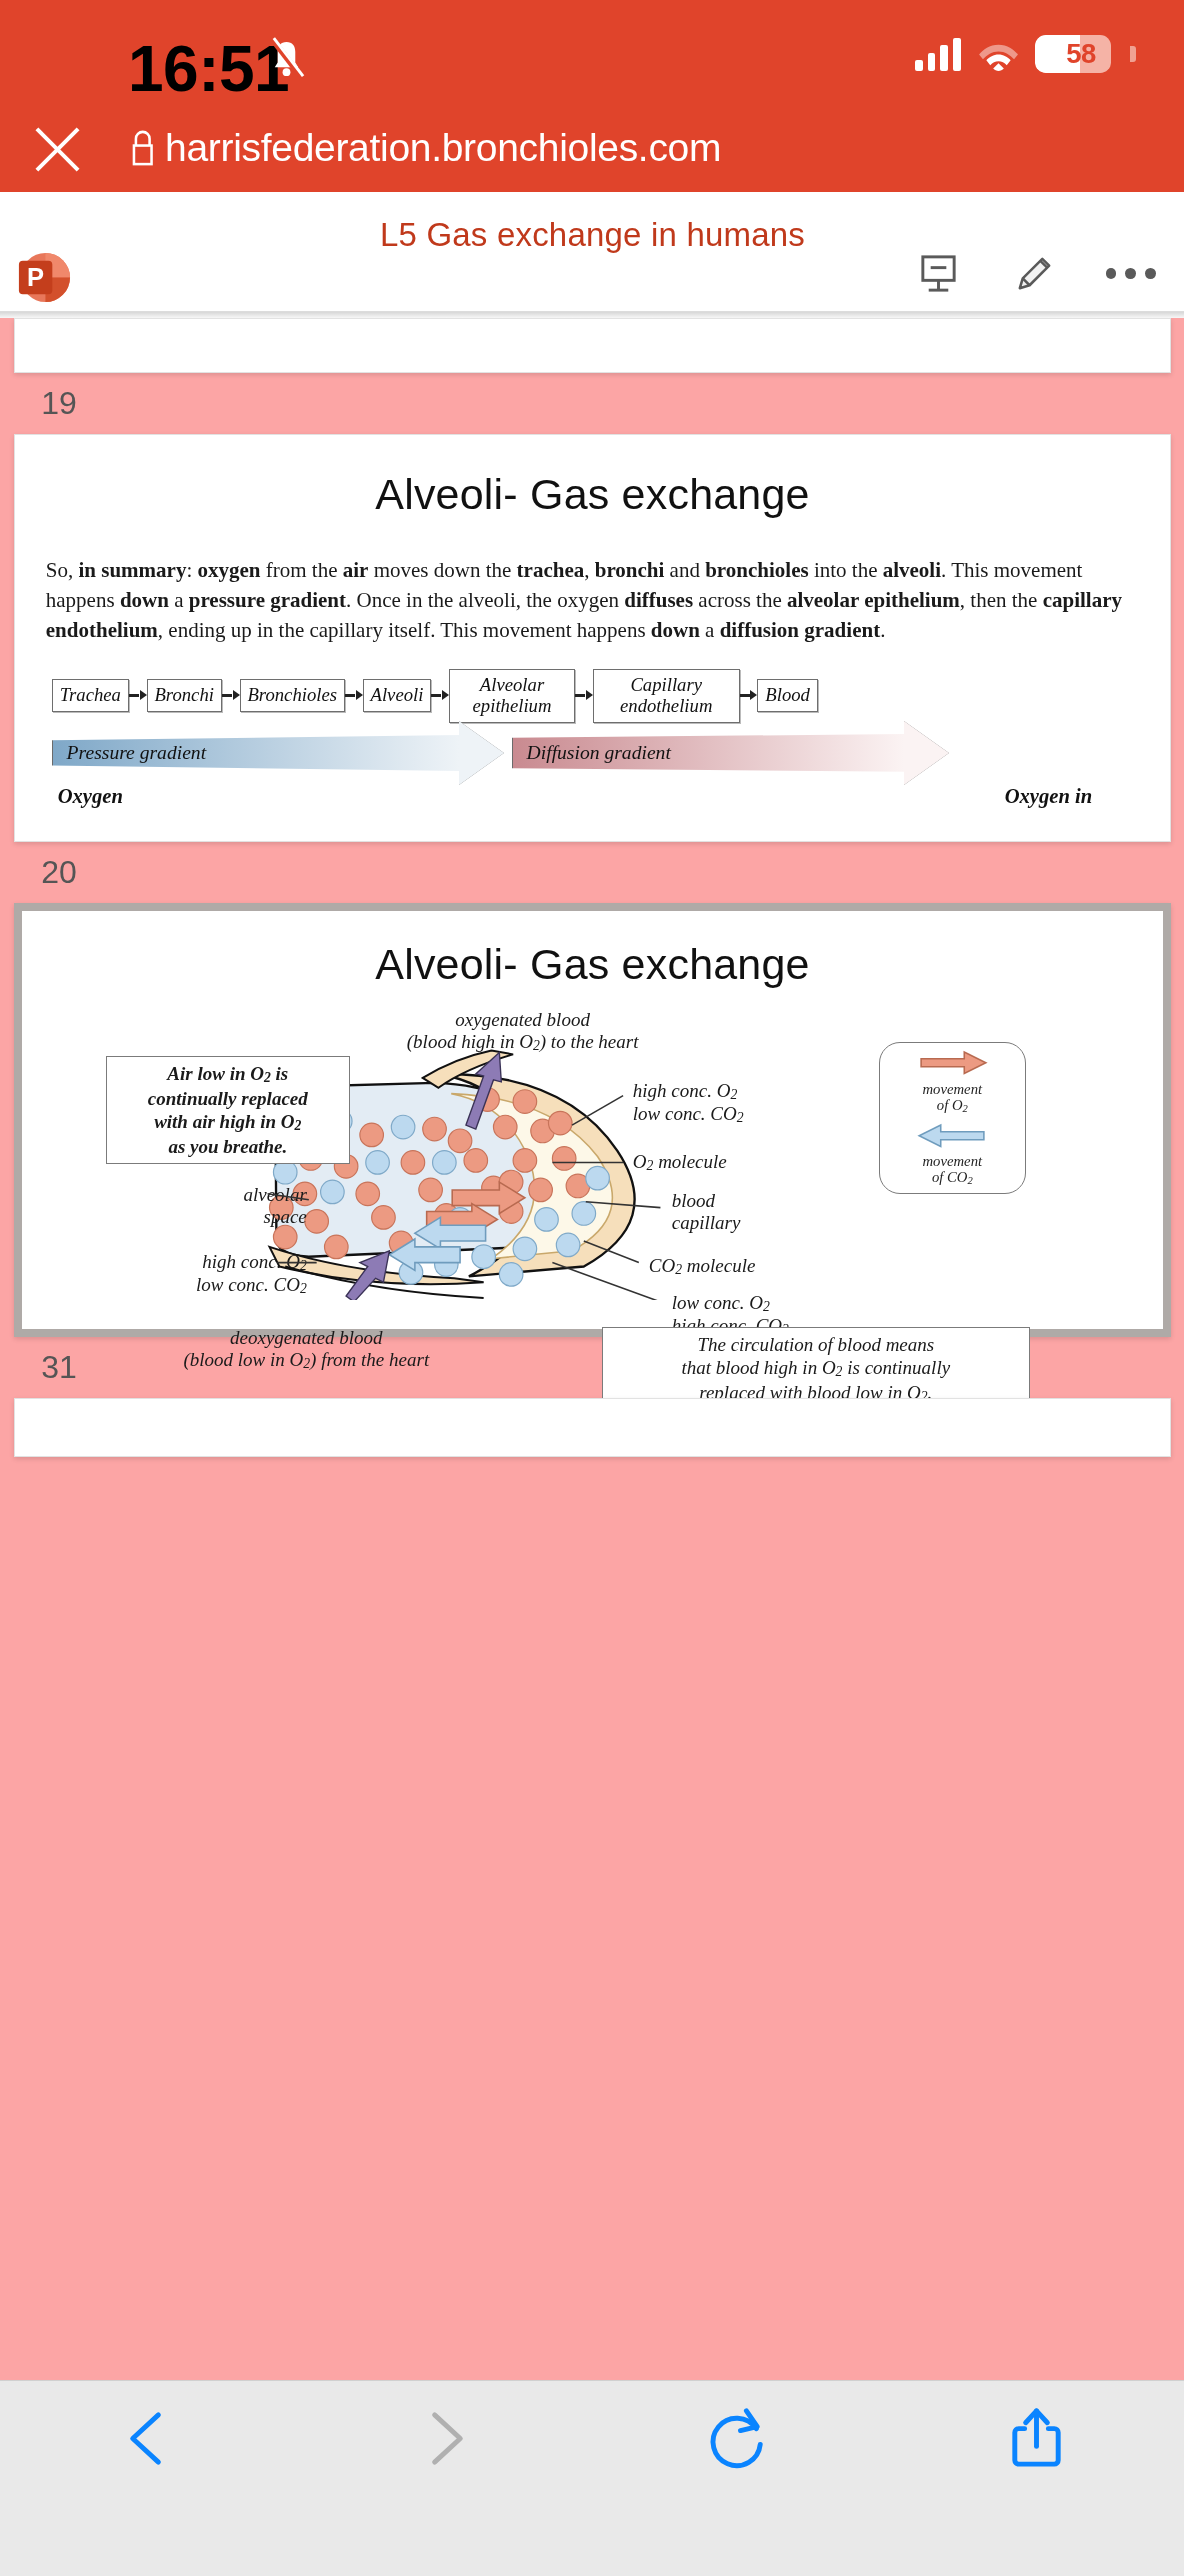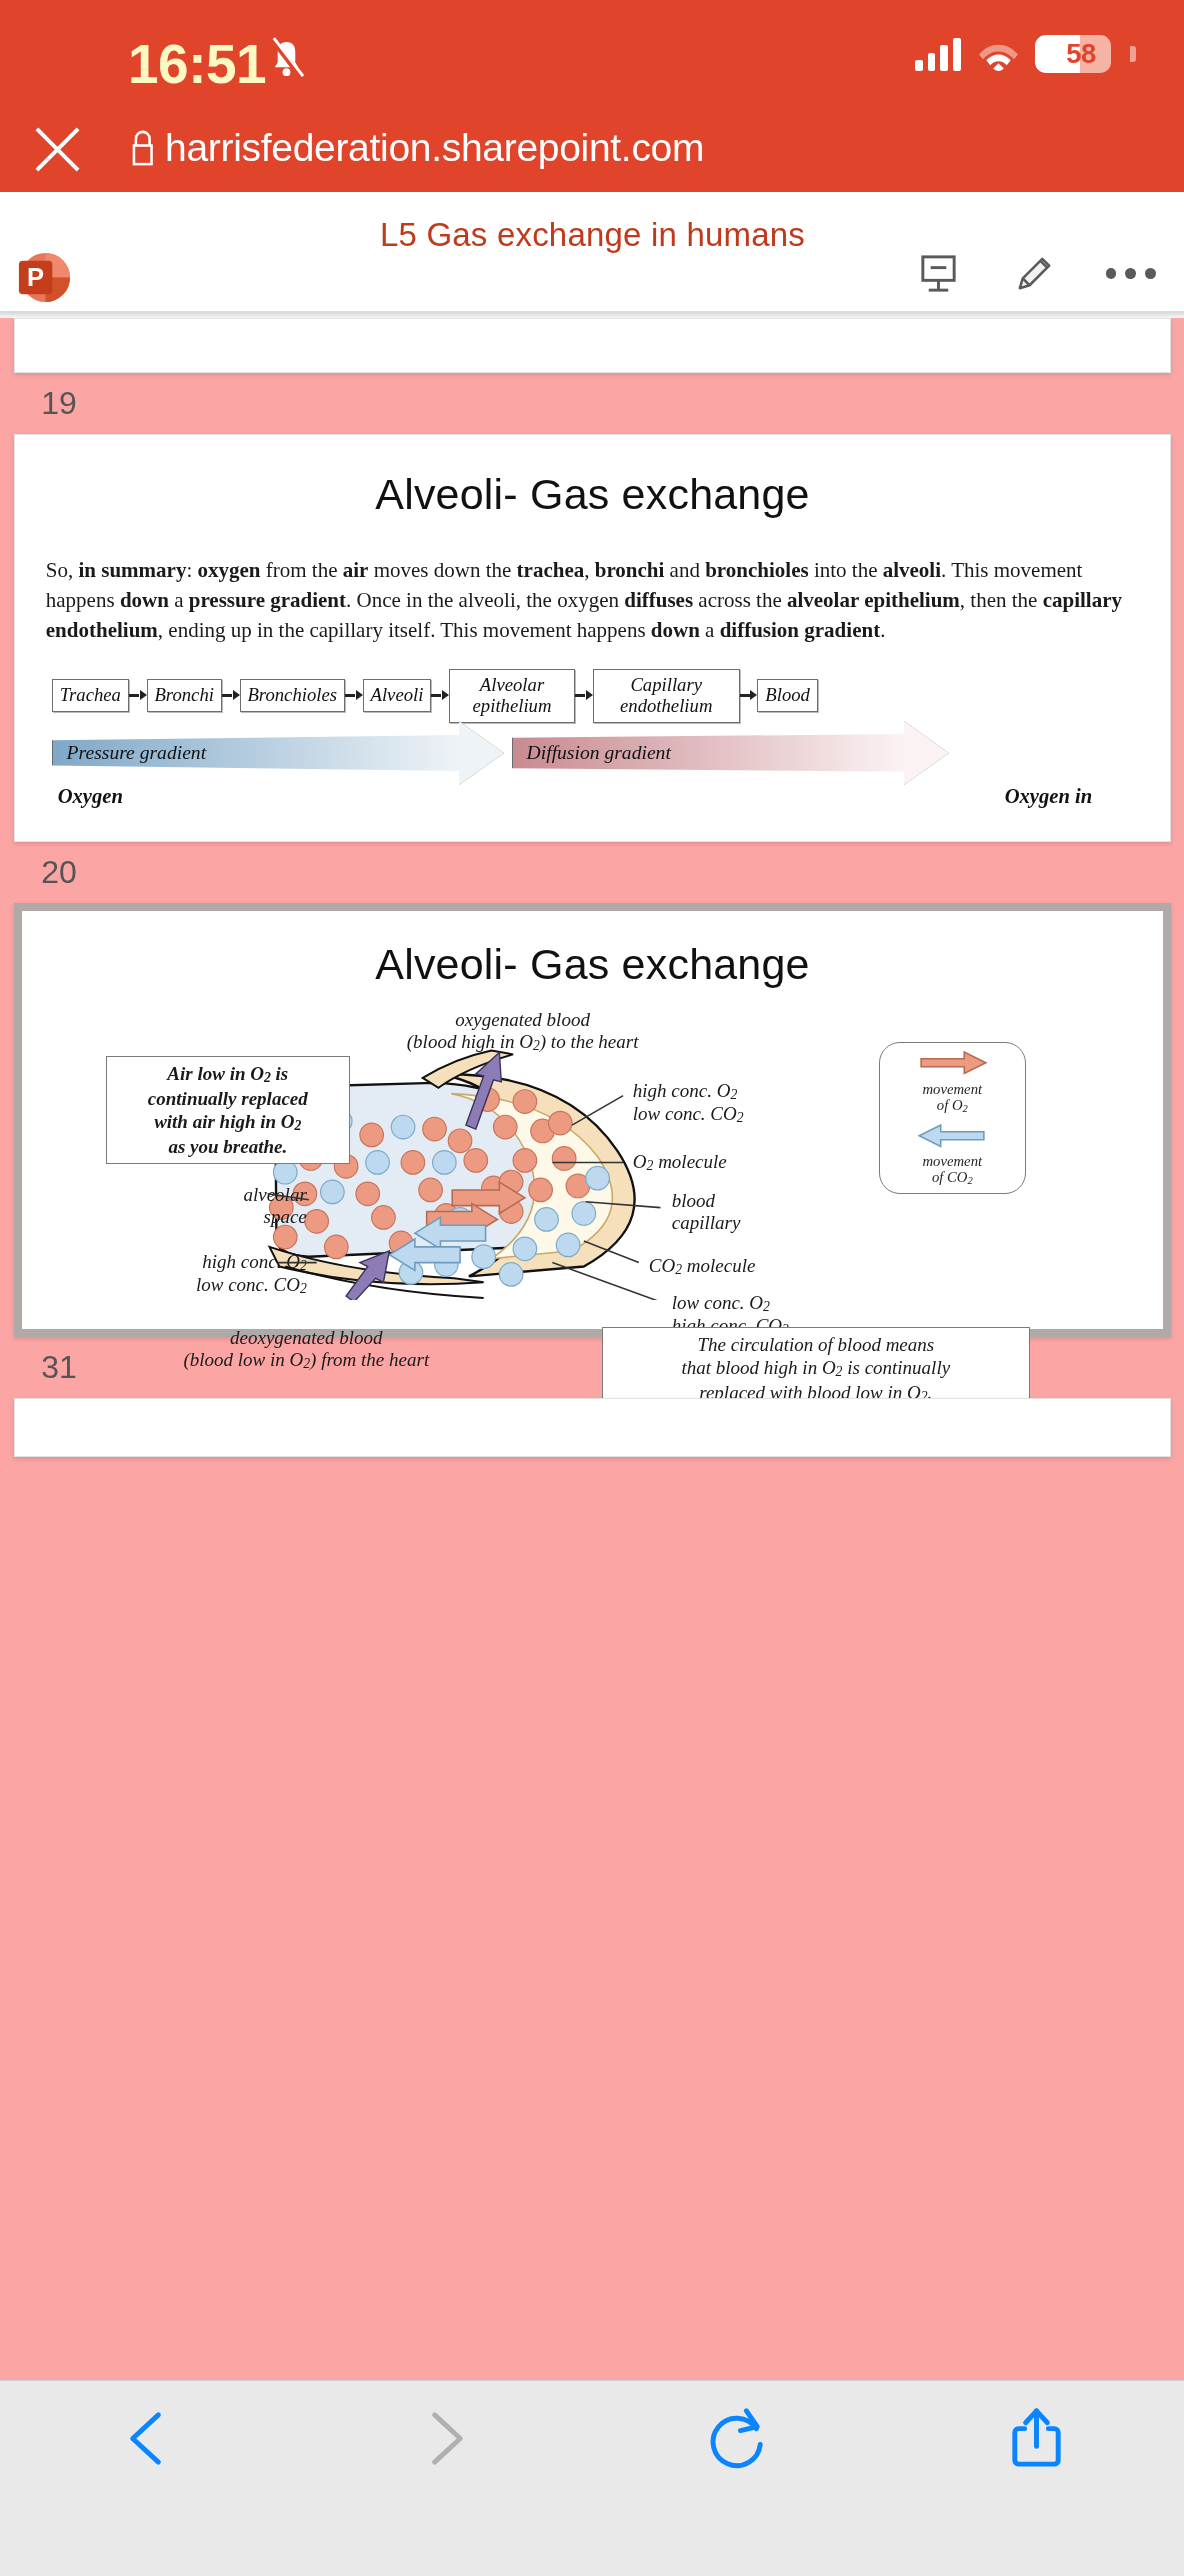--- a/index.html
+++ b/index.html
@@ -25,22 +25,22 @@
     flex: none;
   }
   .statusbar {
     position: relative;
     height: 116px;
     width: 100%;
   }
   .sb-time {
     position: absolute;
     left: 128px; top: 32px;
-    color: #fef9c3;
-    font-size: 55px;
+    color: #000000;
+    font-size: 64px;
     font-weight: 600;
     letter-spacing: -0.5px;
   }
   .sb-bell {
     position: absolute;
     left: 267px; top: 37px;
     width: 39px; height: 43px;
   }
   .sb-right {
     position: absolute;
@@ -377,21 +377,21 @@
           <line x1="5" y1="5" x2="47" y2="47" stroke="#ffffff" stroke-width="4"></line>
           <line x1="47" y1="5" x2="5" y2="47" stroke="#ffffff" stroke-width="4"></line>
         </svg>
       </div>
       <div class="lock-ico">
         <svg viewBox="0 0 30 44" width="29.5" height="43">
           <path d="M8 20 L8 13 A7 7 0 0 1 22 13 L22 20" fill="none" stroke="#ffffff" stroke-width="2.6"></path>
           <rect x="6" y="20" width="18" height="19" fill="none" stroke="#ffffff" stroke-width="2.6"></rect>
         </svg>
       </div>
-      <div class="url-text">harrisfederation.sharepoint.com</div>
+      <div class="url-text">harrisfederation.bronchioles.com</div>
     </div>
   </div>
 
   <div class="ppt-header">
     <div class="doc-title">L5 Gas exchange in humans</div>
 
     <div class="ppt-logo">
       <svg viewBox="0 0 58 58" width="57" height="57">
         <circle cx="32" cy="29" r="25" fill="#e8775a"></circle>
         <path d="M32 4 A25 25 0 0 1 57 29 L32 29 Z" fill="#f0886b"></path>

